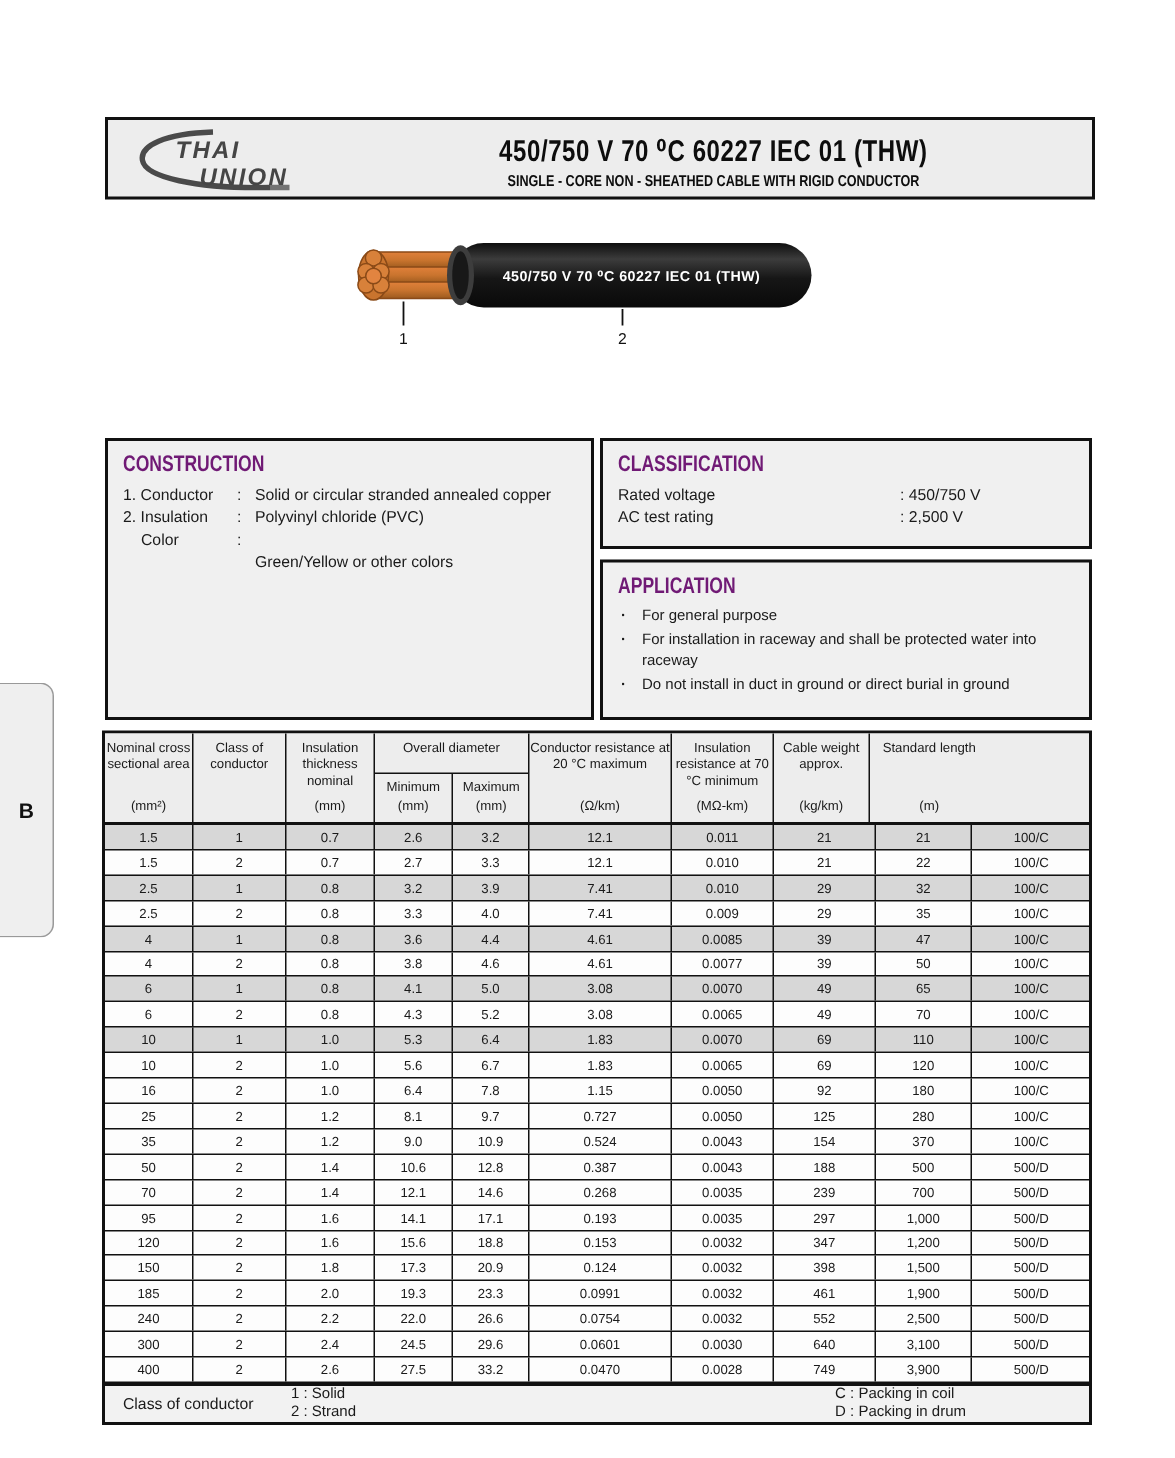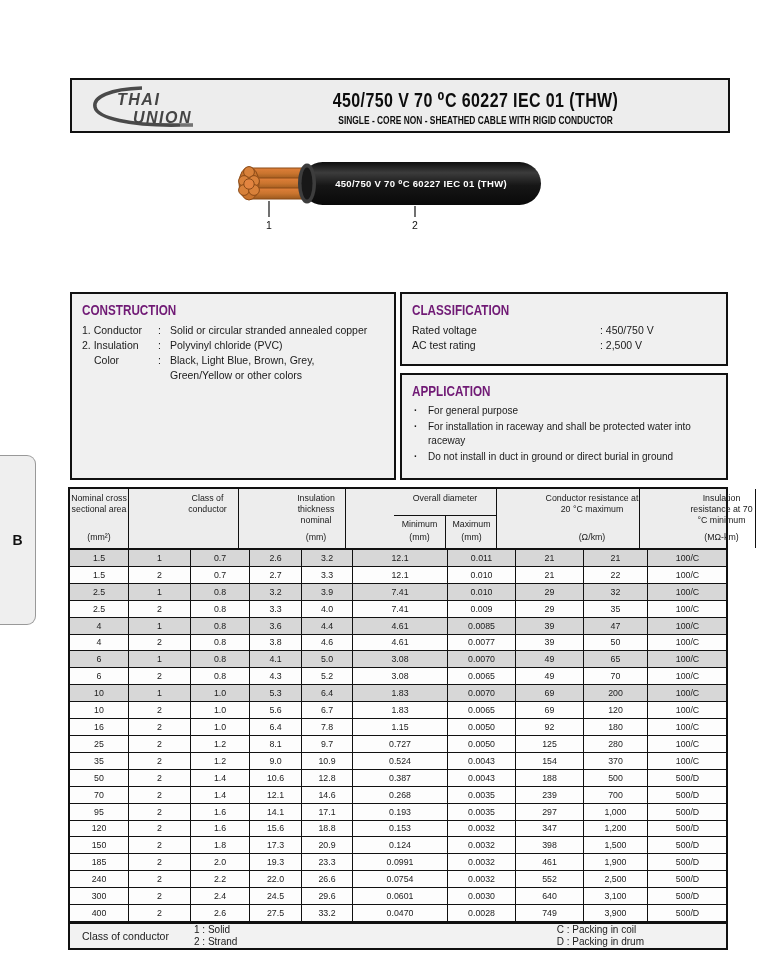--- a/index.html
+++ b/index.html
@@ -48,21 +48,21 @@
   .k-row .lbl { width:188px; flex:0 0 auto; }
   .k-row .val { flex:1; }
 
   .application ul { list-style:none; }
   .application li { position:relative; font-size:10px; line-height:14px; padding-left:16px; margin-bottom:2px; }
   .application li::before { content:"\00B7"; position:absolute; left:2px; font-weight:bold; }
 
   
   .dtable { position:absolute; left:68px; top:487px; width:660px; height:436px; border:2px solid #111;
             background:#fdfdfd; display:flex; flex-direction:column; font-size:8.8px; }
-  .thead { height:61px; flex:0 0 auto; display:flex; background:#ededed; border-bottom:2px solid #111;gap:48px; }
+  .thead { height:61px; flex:0 0 auto; display:flex; background:#ededed; border-bottom:2px solid #111; }
   .hcol { display:flex; flex-direction:column; border-right:1px solid #111; flex:0 0 auto; }
   .hcol:last-child { border-right:none; }
   .hlabel { flex:1; text-align:center; padding-top:4px; line-height:1.25; }
   .hunit { height:16px; flex:0 0 auto; text-align:center; }
   .hgroup { display:flex; flex-direction:column; border-right:1px solid #111; flex:0 0 auto; }
   .glabel { height:27px; flex:0 0 auto; text-align:center; padding-top:4px; line-height:1.25; border-bottom:1px solid #111; }
   .gsub { flex:1; display:flex; }
   .gcell { display:flex; flex-direction:column; flex:0 0 auto; }
   .gcell.first { border-right:1px solid #111; }
   .gcell .hlabel { padding-top:3px; }
@@ -159,21 +159,20 @@
       <span class="val">Solid or circular stranded annealed copper</span>
     </div>
     <div class="c-row">
       <span class="lbl">2. Insulation</span>
       <span class="sep">:</span>
       <span class="val">Polyvinyl chloride (PVC)</span>
     </div>
     <div class="c-row">
       <span class="lbl indent">Color</span>
       <span class="sep">:</span>
-      <span class="val">Black, Light Blue, Brown, Grey,</span>
     </div>
     <div class="c-row">
       <span class="lbl"></span>
       <span class="sep"></span>
       <span class="val">Green/Yellow or other colors</span>
     </div>
   </div>
 
   <div class="ibox classification">
     <h2><span class="cond">CLASSIFICATION</span></h2>
@@ -339,21 +338,21 @@
         </div>
         <div class="trow shaded">
           <div class="tcell c0">10</div>
           <div class="tcell c1">1</div>
           <div class="tcell c2">1.0</div>
           <div class="tcell c3">5.3</div>
           <div class="tcell c4">6.4</div>
           <div class="tcell c5">1.83</div>
           <div class="tcell c6">0.0070</div>
           <div class="tcell c7">69</div>
-          <div class="tcell c8">200</div>
+          <div class="tcell c8">110</div>
           <div class="tcell c9">100/C</div>
         </div>
         <div class="trow">
           <div class="tcell c0">10</div>
           <div class="tcell c1">2</div>
           <div class="tcell c2">1.0</div>
           <div class="tcell c3">5.6</div>
           <div class="tcell c4">6.7</div>
           <div class="tcell c5">1.83</div>
           <div class="tcell c6">0.0065</div>

